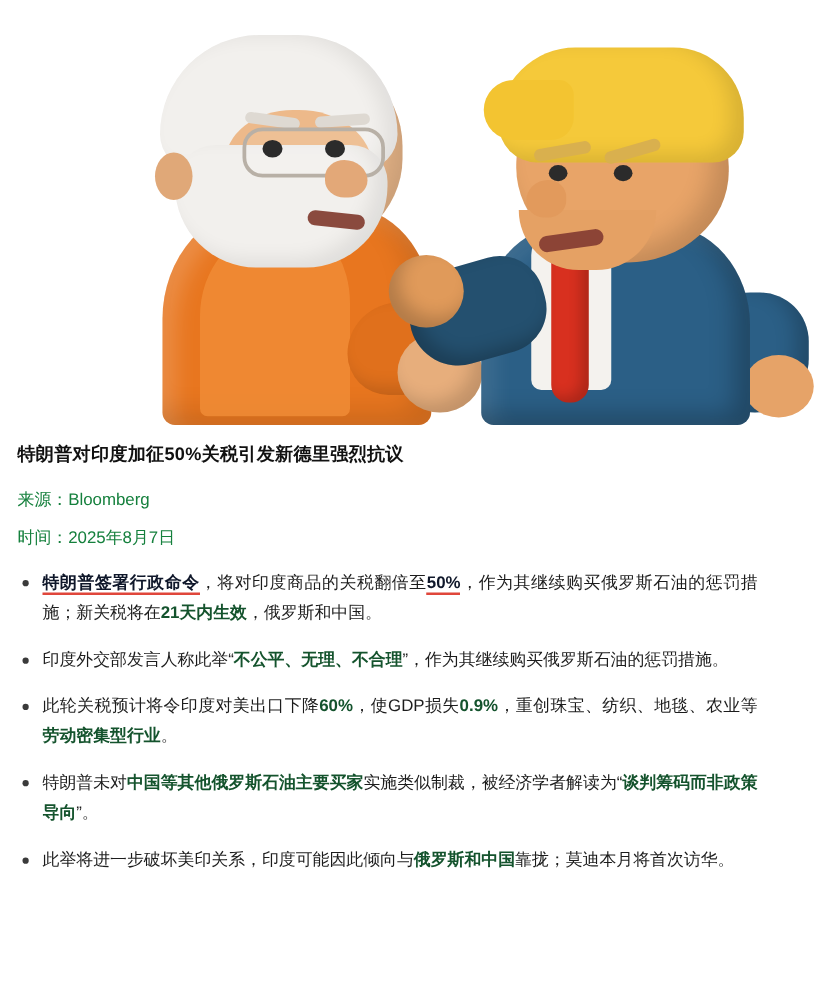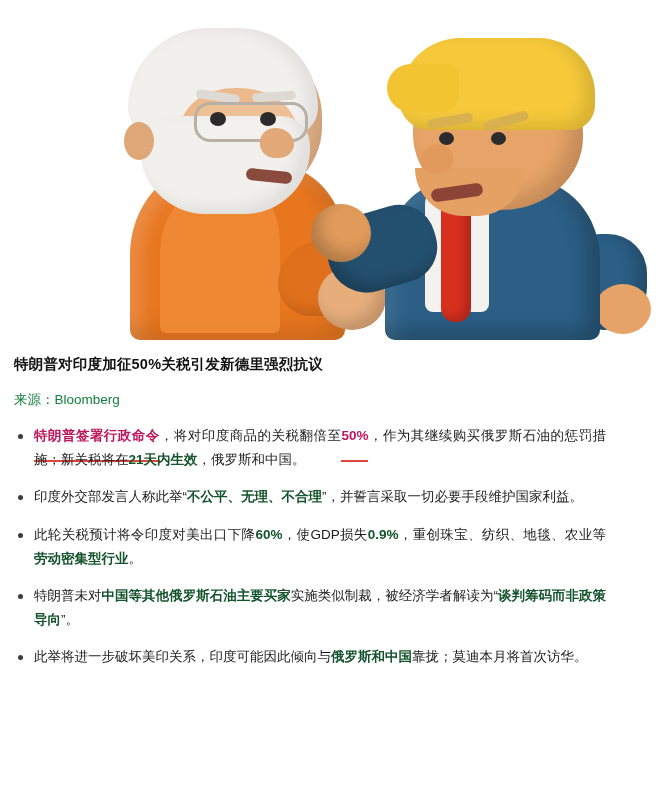--- a/index.html
+++ b/index.html
@@ -368,23 +368,23 @@
     left: 4px;
     top: 10px;
     width: 5px;
     height: 5px;
     border-radius: 50%;
     background: #3a3a3a;
   }
   .b { font-weight: bold; color: #14532d; }
   .u-red {
     font-weight: bold;
-    color: #be185d;
+    color: #0f172a;
     border-bottom: 2px solid #e0463b;
-    padding-bottom: 17px;
+    padding-bottom: 1px;
   }
 </style>
 </head>
 <body>
 
 <div class="page">
 
   <div class="hero">
 
     <div class="figure modi">
@@ -427,23 +427,26 @@
   </div>
 
   <div class="content">
 
     <div class="headline">特朗普对印度加征50%关税引发新德里强烈抗议</div>
 
     <div class="meta-row">
       <span>来源：</span><span>Bloomberg</span>
     </div>
 
+    <div class="meta-row">
+      <span>时间：</span><span>2025年8月7日</span>
+    </div>
 
     <ul class="bullets" id="bullet-list">
         <li class="bullet"><span class="u-red">特朗普签署行政命令</span><span>，将对印度商品的关税翻倍至</span><span class="u-red">50%</span><span>，作为其继续购买俄罗斯石油的惩罚措施；新关税将在</span><span class="b">21天内生效</span><span>，俄罗斯和中国。</span></li>
-        <li class="bullet"><span>印度外交部发言人称此举“</span><span class="b">不公平、无理、不合理</span><span>”，并誓言采取一切必要手段维护国家利益。</span></li>
+        <li class="bullet"><span>印度外交部发言人称此举“</span><span class="b">不公平、无理、不合理</span><span>”，作为其继续购买俄罗斯石油的惩罚措施。</span></li>
         <li class="bullet"><span>此轮关税预计将令印度对美出口下降</span><span class="b">60%</span><span>，使GDP损失</span><span class="b">0.9%</span><span>，重创珠宝、纺织、地毯、农业等</span><span class="b">劳动密集型行业</span><span>。</span></li>
         <li class="bullet"><span>特朗普未对</span><span class="b">中国等其他俄罗斯石油主要买家</span><span>实施类似制裁，被经济学者解读为“</span><span class="b">谈判筹码而非政策导向</span><span>”。</span></li>
         <li class="bullet"><span>此举将进一步破坏美印关系，印度可能因此倾向与</span><span class="b">俄罗斯和中国</span><span>靠拢；莫迪本月将首次访华。</span></li>
       </ul>
 
   </div>
 </div>
 
 </body></html>

